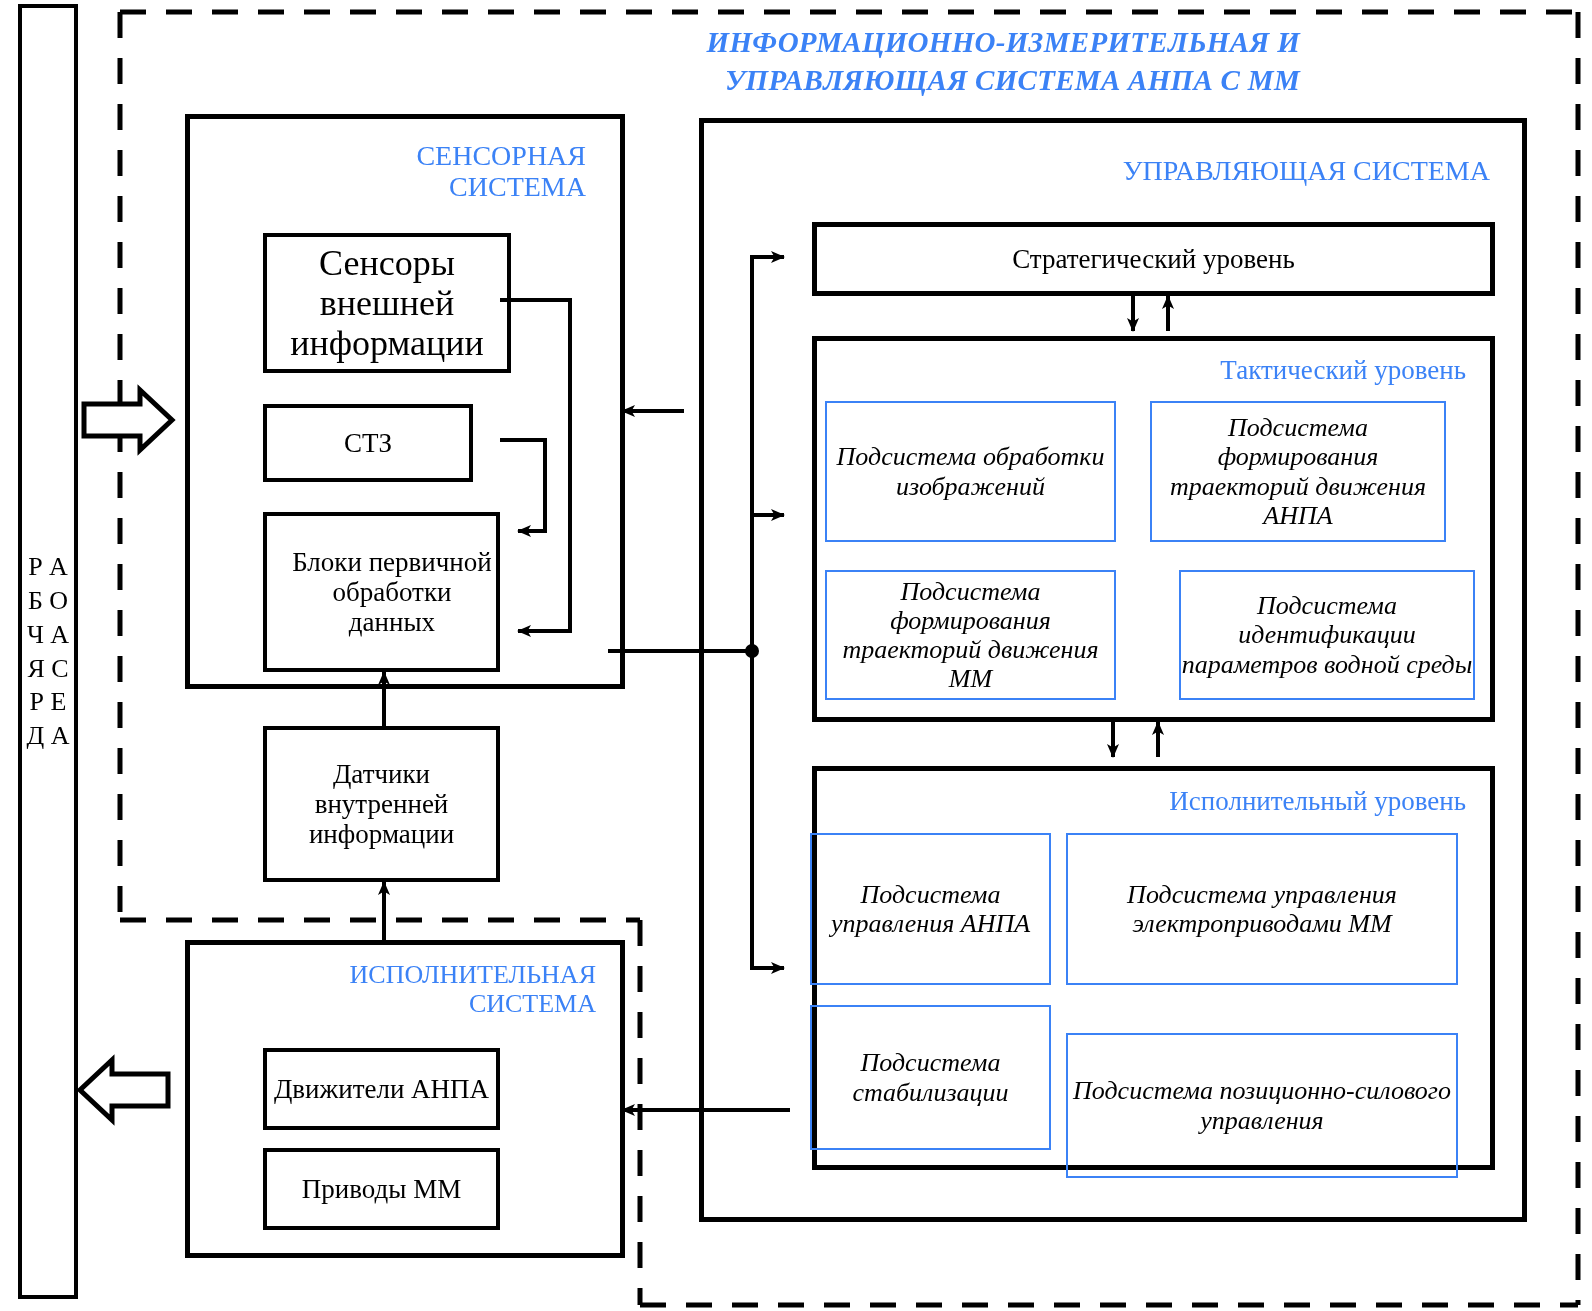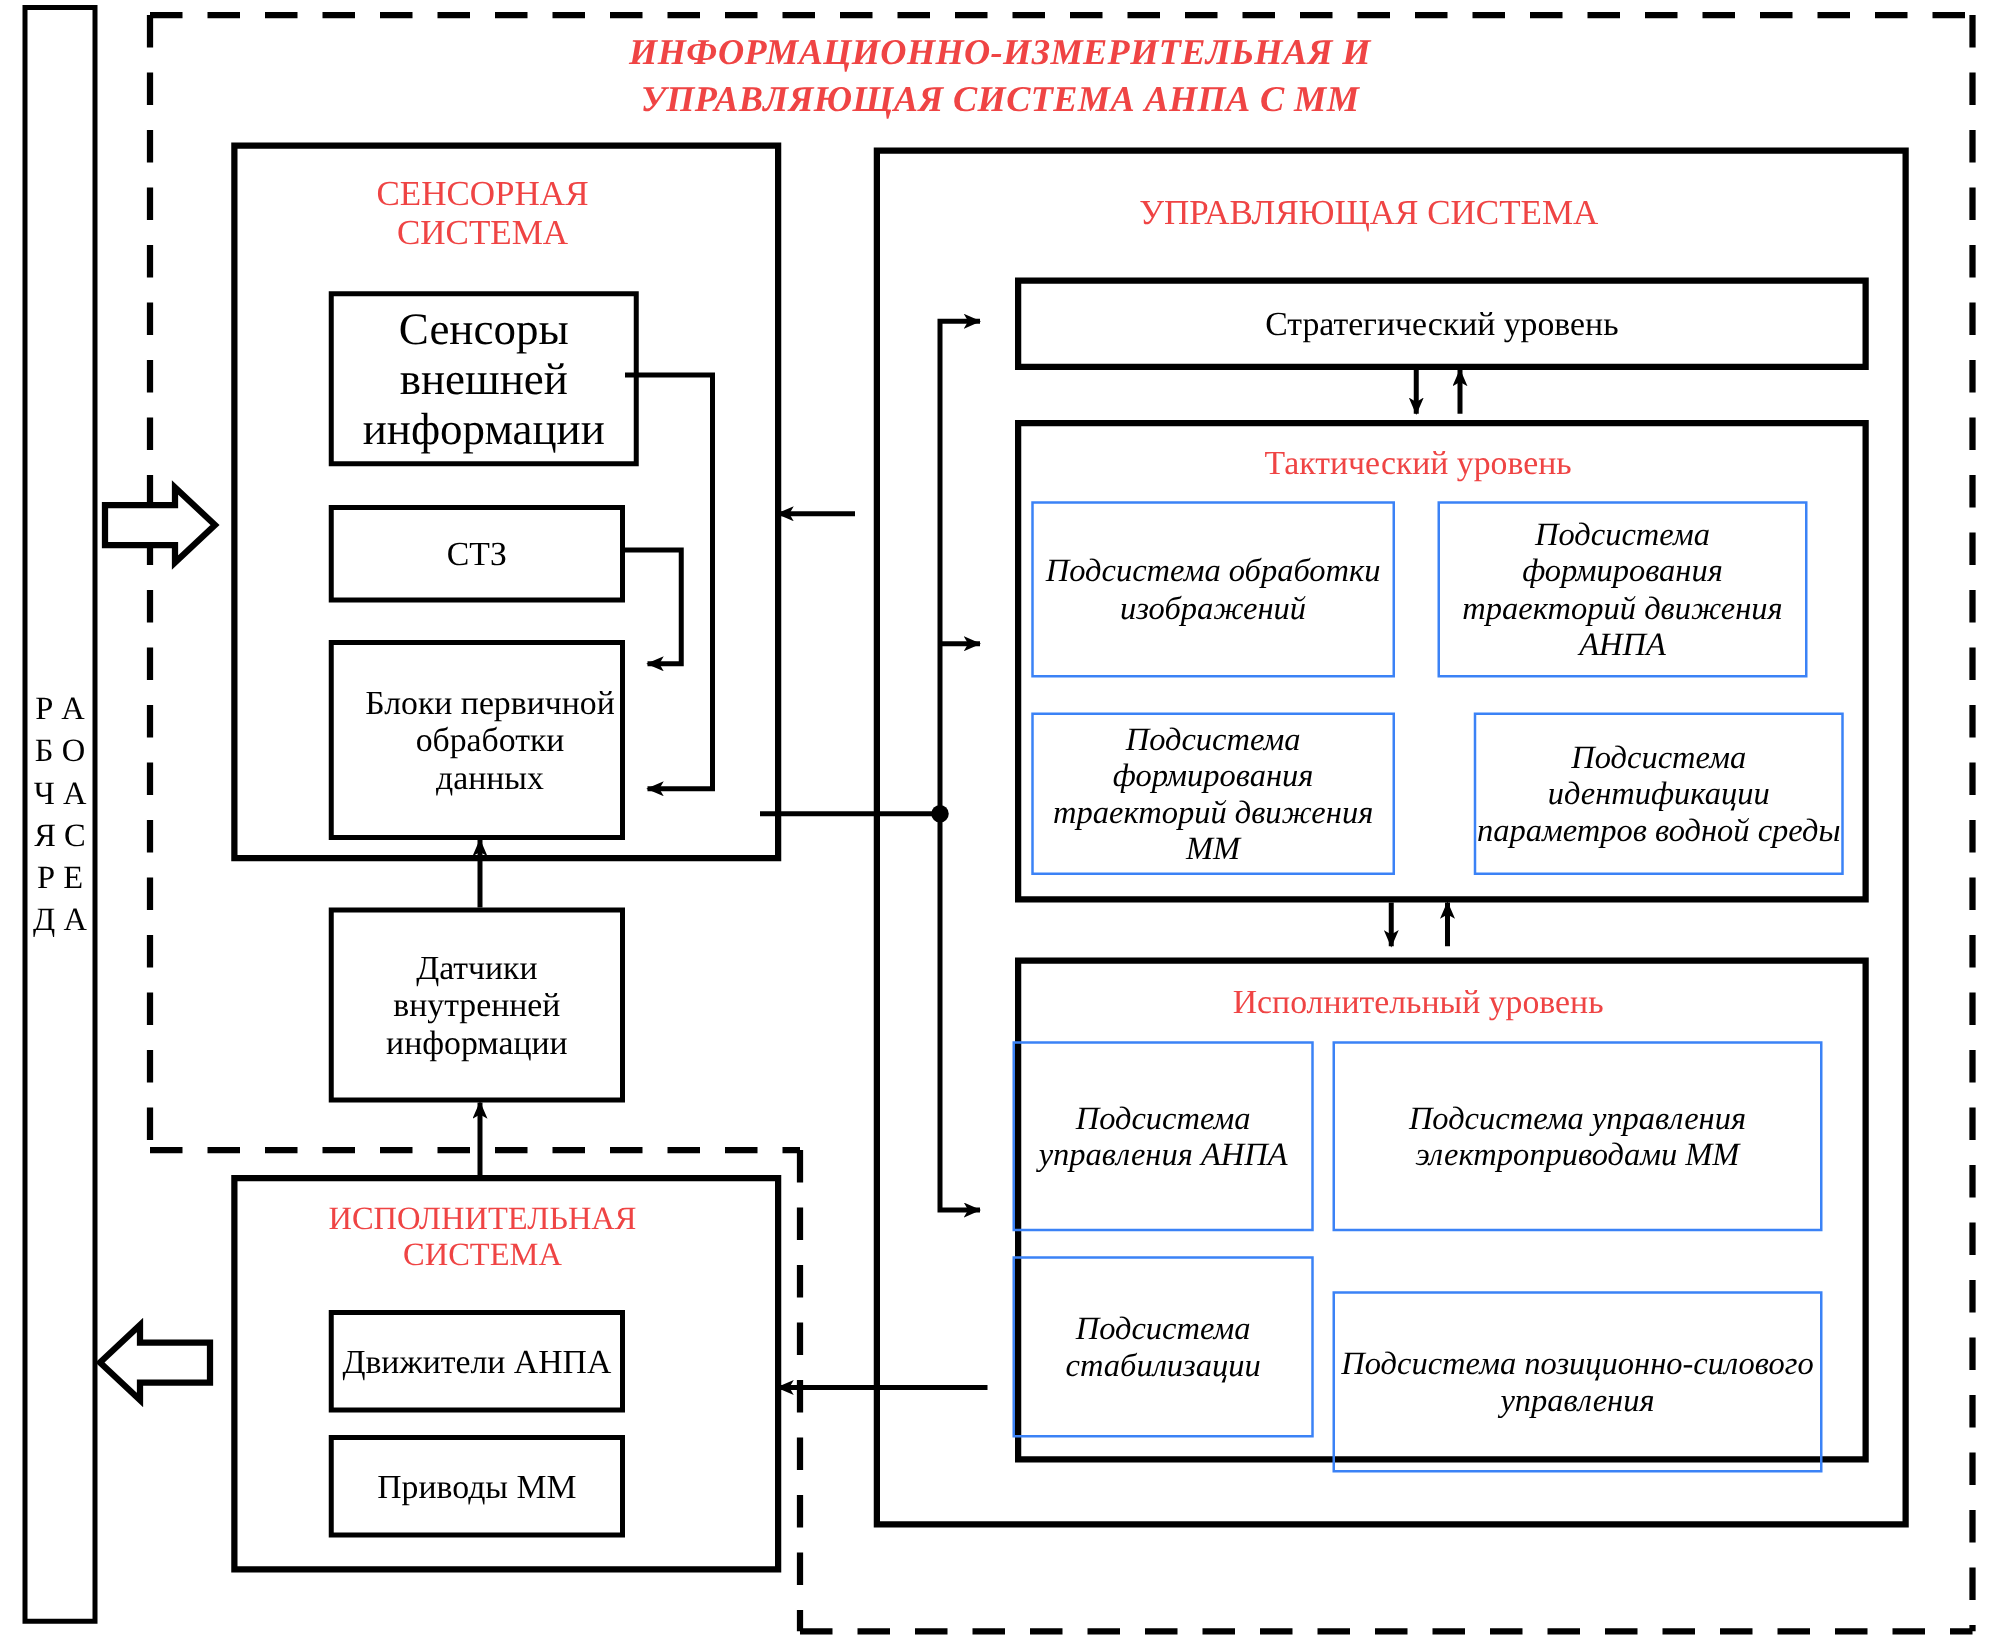--- a/index.html
+++ b/index.html
@@ -20,23 +20,23 @@
   svg.layer {
     position: absolute;
     left: 0;
     top: 0;
     width: 1592px;
     height: 1311px;
     pointer-events: none;
   }
   .txt {
     position: absolute;
-    text-align: center;
+    text-align: right;
     line-height: 1.12;
-    color: #ef4444;
+    color: #3b82f6;
     white-space: pre-line;
   }
   .bold-title {
     font-weight: normal;
     letter-spacing: 0.3px;
   }
   .ital {
     font-style: italic;
   }
   .box {
@@ -172,21 +172,21 @@
   </div>
 
   <div class="box b-thick" style="left:166px; top:114px; width:440px; height:575px;"></div>
   <div class="txt" style="left:186px; top:140px; width:400px; font-size:28px;">СЕНСОРНАЯ
 СИСТЕМА</div>
 
   <div class="box b-med" style="left:263px; top:233px; width:248px; height:140px; font-size:36px;">Сенсоры
 внешней
 информации</div>
 
-  <div class="box b-med" style="left:263px; top:404px; width:237px; height:78px; font-size:27px;">СТЗ</div>
+  <div class="box b-med" style="left:263px; top:404px; width:210px; height:78px; font-size:27px;">СТЗ</div>
 
   <div class="box b-med" style="left:263px; top:512px; width:237px; height:160px; font-size:27px;padding-left:21px;">Блоки
 первичной
 обработки
 данных</div>
 
   <div class="box b-med" style="left:263px; top:726px; width:237px; height:156px; font-size:27px;">Датчики
 внутренней
 информации</div>
 

